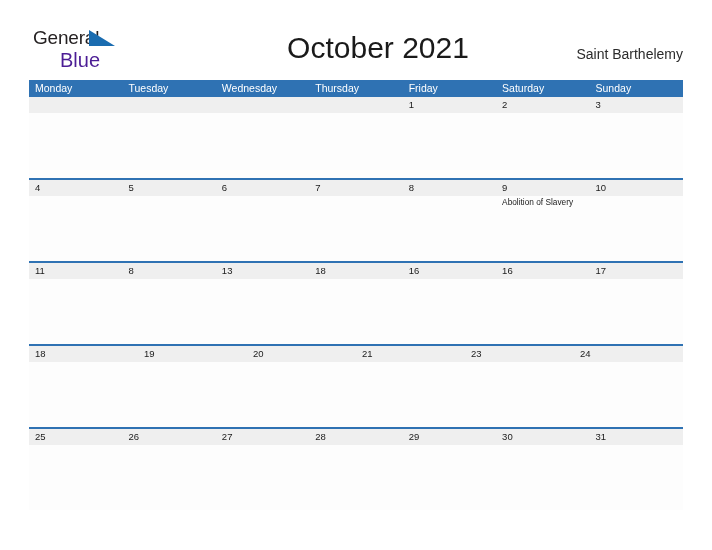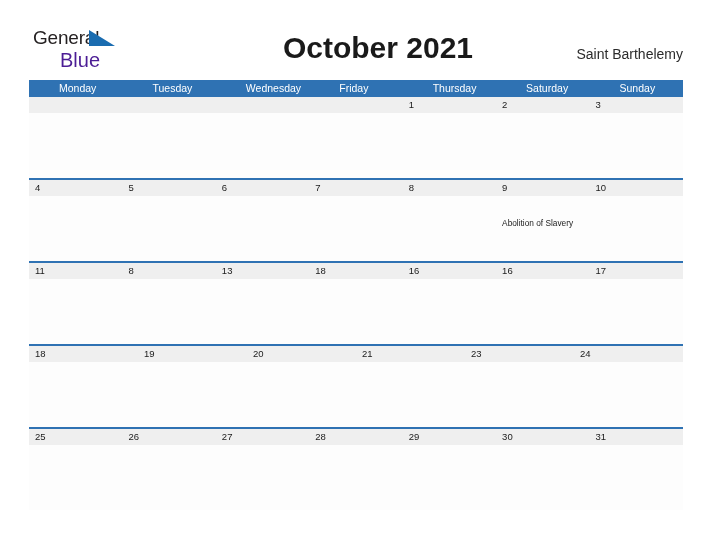--- a/index.html
+++ b/index.html
@@ -64,21 +64,21 @@
     height: 22px;
   }
 
   .cal-title {
     position: absolute;
     left: 0;
     right: 0;
     top: 31px;
     text-align: center;
     font-size: 30px;
-    font-weight: 700;
+    font-weight: 400;
     color: #1a1a1a;
     letter-spacing: 0px;
     padding-left: 44px;
   }
 
   .cal-subtitle {
     position: absolute;
     right: 29px;
     top: 46px;
     font-size: 14px;
@@ -100,21 +100,20 @@
     height: 17px;
   }
   .weekday {
     flex: 1 1 0;
     color: #ffffff;
     font-size: 10.5px;
     line-height: 17px;
     padding-left: 6px;
     box-sizing: border-box;
     white-space: nowrap;
-    margin-left: 24px;
   }
 
   .week {
     display: flex;
     height: 81px;
     border-top: 2px solid #2f72b3;
   }
   .week.first {
     border-top: none;
   }
@@ -132,21 +131,20 @@
     background: #efefef;
   }
   .day-num {
     font-size: 9.5px;
     color: #1a1a1a;
     line-height: 16px;
     padding-left: 6px;
   }
   .day-events {
     padding: 1px 4px 0 6px;
-    margin-top: 21px;
   }
   .event {
     font-size: 8.3px;
     color: #1a1a1a;
     line-height: 11px;
     white-space: nowrap;
   }
   .day.empty .day-band {
     background: #efefef;
   }
@@ -172,22 +170,22 @@
 
     <div class="cal-title">October 2021</div>
     <div class="cal-subtitle">Saint Barthelemy</div>
   </div>
 
   <div class="calendar">
     <div class="weekdays" id="weekday-row">
         <div class="weekday">Monday</div>
         <div class="weekday">Tuesday</div>
         <div class="weekday">Wednesday</div>
+        <div class="weekday">Thursday</div>
         <div class="weekday">Friday</div>
-        <div class="weekday">Thursday</div>
         <div class="weekday">Saturday</div>
         <div class="weekday">Sunday</div>
       </div>
     <div id="weeks-container">
         <div class="week first">
           <div class="day empty">
             <div class="day-band">
               <div class="day-num"></div>
             </div>
             <div class="day-events"></div>

